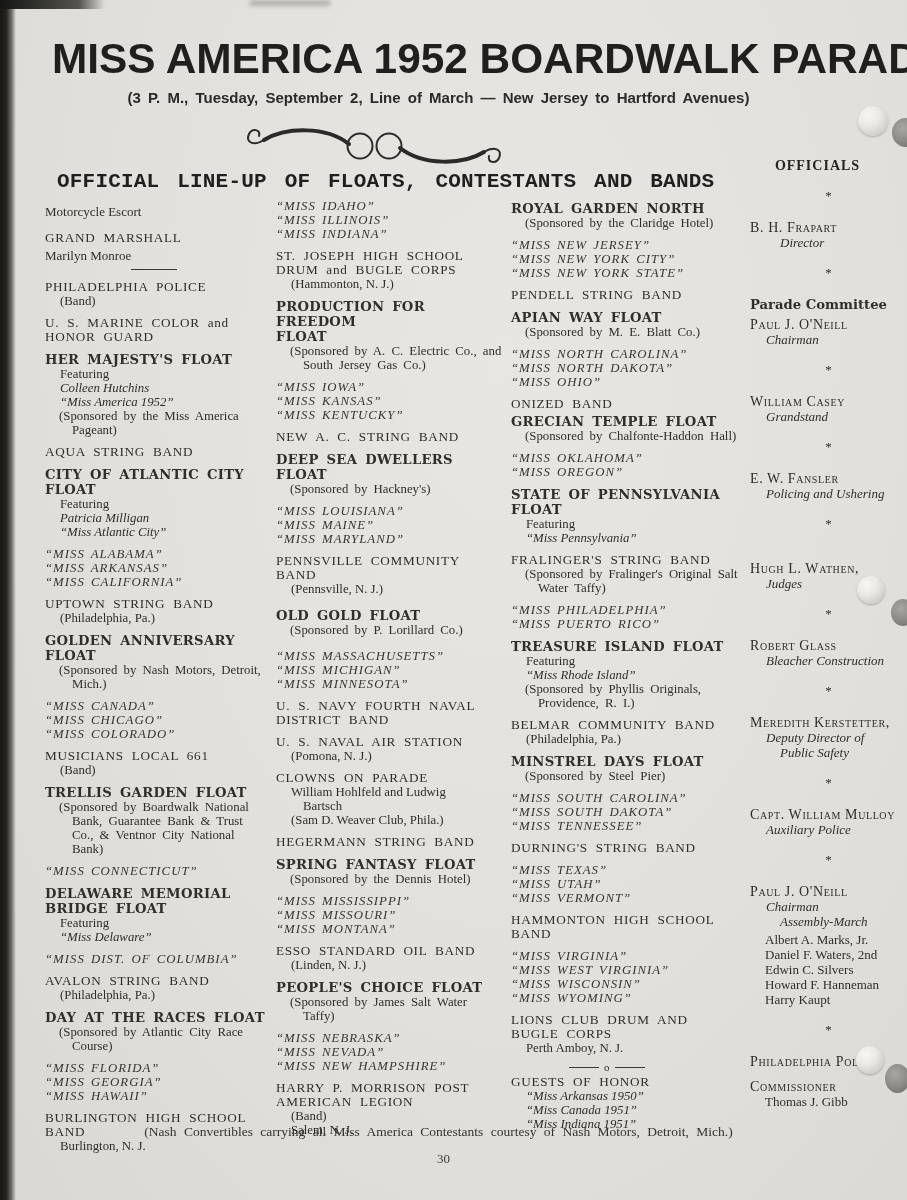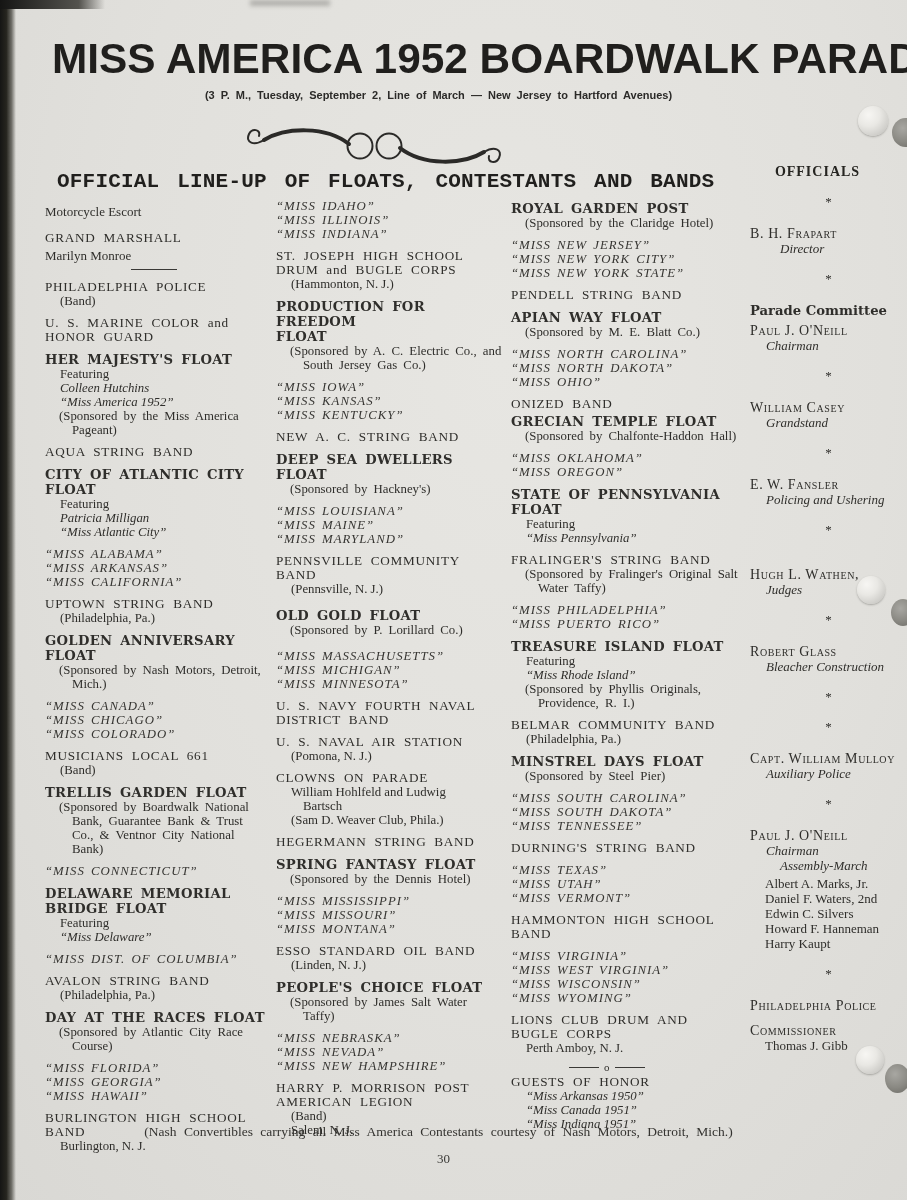--- a/index.html
+++ b/index.html
@@ -10,21 +10,21 @@
   .edge-left{position:absolute;left:0;top:0;bottom:0;width:16px;
         background:linear-gradient(90deg,#151514 0%,#26251f 40%,#6f6e68 72%,rgba(110,109,104,0) 100%);}
   .edge-topleft{position:absolute;left:0;top:0;width:105px;height:9px;
         background:linear-gradient(90deg,#151514,#54534e 75%,rgba(85,84,79,0));}
   .smudge{position:absolute;left:250px;top:0;width:80px;height:6px;background:rgba(70,70,64,.30);filter:blur(2px);}
   
   .title{position:absolute;left:52px;top:34px;white-space:nowrap;
         font-family:"Liberation Sans",sans-serif;font-weight:700;font-size:43px;
         letter-spacing:0px;color:#201f1d;transform:scaleX(.985);transform-origin:left;}
   .subtitle{position:absolute;left:30px;right:60px;top:89px;text-align:center;
-        font-family:"Liberation Sans",sans-serif;font-weight:700;font-size:11px;
+        font-family:"Liberation Sans",sans-serif;font-weight:700;font-size:15px;
         word-spacing:3px;color:#2b2a28;}
   .flourish{position:absolute;left:238px;top:116px;width:272px;height:52px;}
   .section-heading{position:absolute;left:57px;top:170px;white-space:nowrap;
         font-family:Liberation Mono, monospace;font-weight:700;font-size:21px;
         word-spacing:5px;letter-spacing:.2px;color:#201f1d;}
   
   .col{position:absolute;}
   #c0{left:45px;top:205px;width:223px;}
   #c1{left:276px;top:199px;width:228px;}
   #c2{left:511px;top:201px;width:233px;}
@@ -276,21 +276,21 @@
       </div>
       <div class="block">
         <div class="ln caps">HARRY P. MORRISON POST</div>
         <div class="ln caps">AMERICAN LEGION</div>
         <div class="ln sub">(Band)</div>
         <div class="ln sub">Salem, N. J.</div>
       </div>
     </div>
   <div class="col" id="c2">
       <div class="block" style="margin-top: 0px;">
-        <div class="ln bold">ROYAL GARDEN POST</div>
+        <div class="ln bold">ROYAL GARDEN NORTH</div>
         <div class="ln sponsor">(Sponsored by the Claridge Hotel)</div>
       </div>
       <div class="block">
         <div class="ln miss">“MISS NEW JERSEY”</div>
         <div class="ln miss">“MISS NEW YORK CITY”</div>
         <div class="ln miss">“MISS NEW YORK STATE”</div>
       </div>
       <div class="block">
         <div class="ln caps">PENDELL STRING BAND</div>
       </div>
@@ -378,21 +378,21 @@
         </div>
       </div>
       <div class="block" style="margin-top: 4px;">
         <div class="ln caps">GUESTS OF HONOR</div>
         <div class="ln subi">“Miss Arkansas 1950”</div>
         <div class="ln subi">“Miss Canada 1951”</div>
         <div class="ln subi">“Miss Indiana 1951”</div>
       </div>
     </div>
   <div class="col" id="c3">
-      <div class="block" style="margin-top: 16px;">
+      <div class="block" style="margin-top: 10px;">
         <div class="ln ohead">OFFICIALS</div>
       </div>
       <div class="block" style="margin-top: 15px;">
         <div class="ln star">*</div>
       </div>
       <div class="block" style="margin-top: 17px;">
         <div class="ln sc">B. H. Frapart</div>
         <div class="ln role2">Director</div>
       </div>
       <div class="block" style="margin-top: 15px;">
@@ -428,20 +428,25 @@
       </div>
       <div class="block" style="margin-top: 15px;">
         <div class="ln star">*</div>
       </div>
       <div class="block" style="margin-top: 17px; font-family: Liberation Serif, serif;">
         <div class="ln sc">Robert Glass</div>
         <div class="ln role">Bleacher Construction</div>
       </div>
       <div class="block" style="margin-top: 15px;">
         <div class="ln star">*</div>
+      </div>
+      <div class="block" style="margin-top: 17px;">
+        <div class="ln sc">Meredith Kerstetter,</div>
+        <div class="ln role">Deputy Director of</div>
+        <div class="ln role2">Public Safety</div>
       </div>
       <div class="block" style="margin-top: 15px;">
         <div class="ln star">*</div>
       </div>
       <div class="block" style="margin-top: 17px;">
         <div class="ln sc">Capt. William Mulloy</div>
         <div class="ln role">Auxiliary Police</div>
       </div>
       <div class="block" style="margin-top: 15px;">
         <div class="ln star">*</div>

